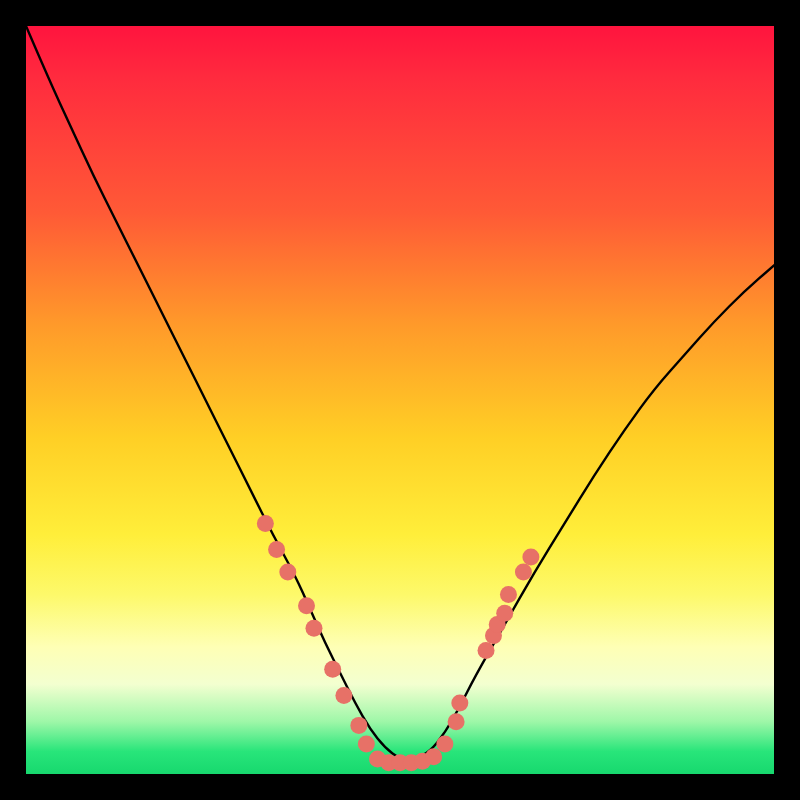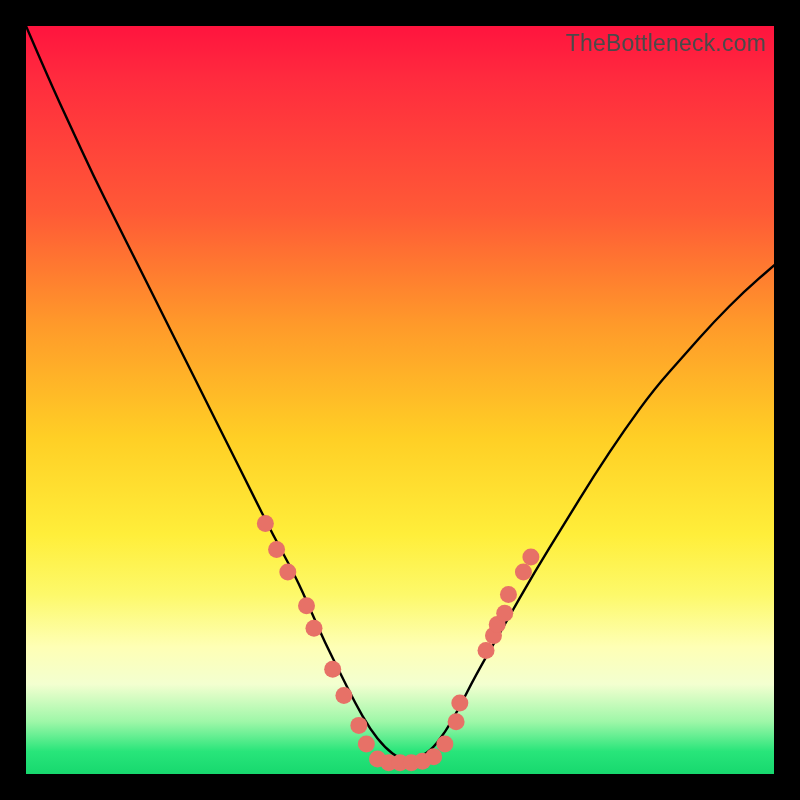--- a/index.html
+++ b/index.html
@@ -52,21 +52,20 @@
     position: absolute;
     left: 0;
     top: 0;
   }
 </style>
 </head>
 <body>
 
 <div class="frame">
   <div class="plot-area">
-    <div class="watermark">TheBottleneck.com</div>
     <svg id="chart-svg" width="748" height="748" viewBox="0 0 748 748">
         <path d="M 0.00 0.00 Q 22.44 52.36 33.66 76.67 Q 44.88 100.98 56.10 125.29 Q 67.32 149.60 78.54 172.04 Q 89.76 194.48 100.98 216.92 Q 112.20 239.36 123.42 261.80 Q 134.64 284.24 145.86 306.68 Q 157.08 329.12 168.30 351.56 Q 179.52 374.00 190.74 396.44 Q 201.96 418.88 213.18 441.32 Q 224.40 463.76 235.62 486.20 Q 246.84 508.64 258.06 529.21 Q 269.28 549.78 276.76 566.61 Q 284.24 583.44 291.72 600.27 Q 299.20 617.10 306.68 632.06 Q 314.16 647.02 321.64 661.98 Q 329.12 676.94 336.60 690.03 Q 344.08 703.12 351.56 712.47 Q 359.04 721.82 366.52 727.43 Q 374.00 733.04 381.48 733.04 Q 388.96 733.04 396.44 729.30 Q 403.92 725.56 411.40 716.21 Q 418.88 706.86 426.36 693.77 Q 433.84 680.68 441.32 665.72 Q 448.80 650.76 463.76 624.58 Q 478.72 598.40 493.68 572.22 Q 508.64 546.04 523.60 521.73 Q 538.56 497.42 553.52 473.11 Q 568.48 448.80 583.44 426.36 Q 598.40 403.92 613.36 383.35 Q 628.32 362.78 643.28 345.95 Q 658.24 329.12 673.20 312.29 Q 688.16 295.46 703.12 280.50 Q 718.08 265.54 733.04 252.45 T 748.00 239.36" fill="none" stroke="#000000" stroke-width="2.4" stroke-linecap="round"></path>
         <circle cx="239.36" cy="497.42" r="8.5" fill="#e77167" stroke="#c95a53" stroke-width="0"></circle>
         <circle cx="250.58" cy="523.60" r="8.5" fill="#e77167" stroke="#c95a53" stroke-width="0"></circle>
         <circle cx="261.80" cy="546.04" r="8.5" fill="#e77167" stroke="#c95a53" stroke-width="0"></circle>
         <circle cx="280.50" cy="579.70" r="8.5" fill="#e77167" stroke="#c95a53" stroke-width="0"></circle>
         <circle cx="287.98" cy="602.14" r="8.5" fill="#e77167" stroke="#c95a53" stroke-width="0"></circle>
         <circle cx="306.68" cy="643.28" r="8.5" fill="#e77167" stroke="#c95a53" stroke-width="0"></circle>
         <circle cx="317.90" cy="669.46" r="8.5" fill="#e77167" stroke="#c95a53" stroke-width="0"></circle>
         <circle cx="332.86" cy="699.38" r="8.5" fill="#e77167" stroke="#c95a53" stroke-width="0"></circle>

